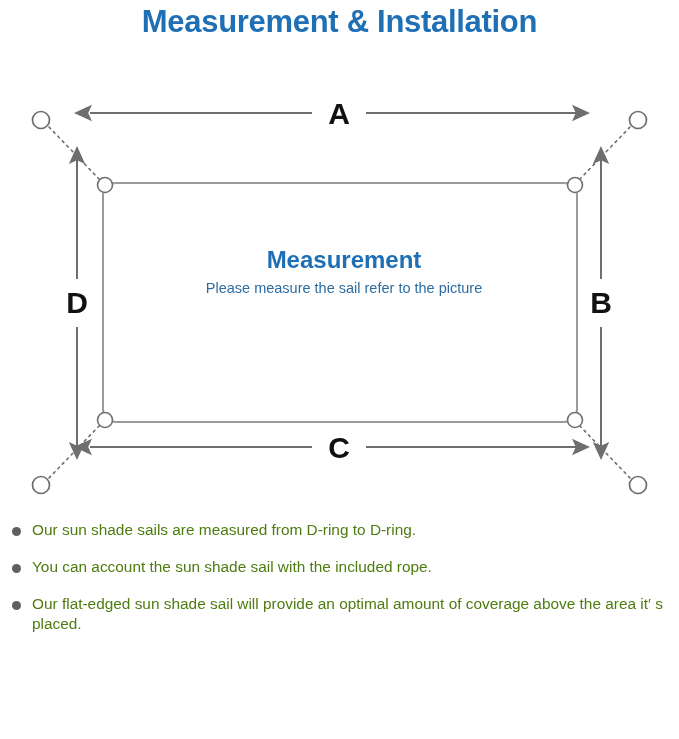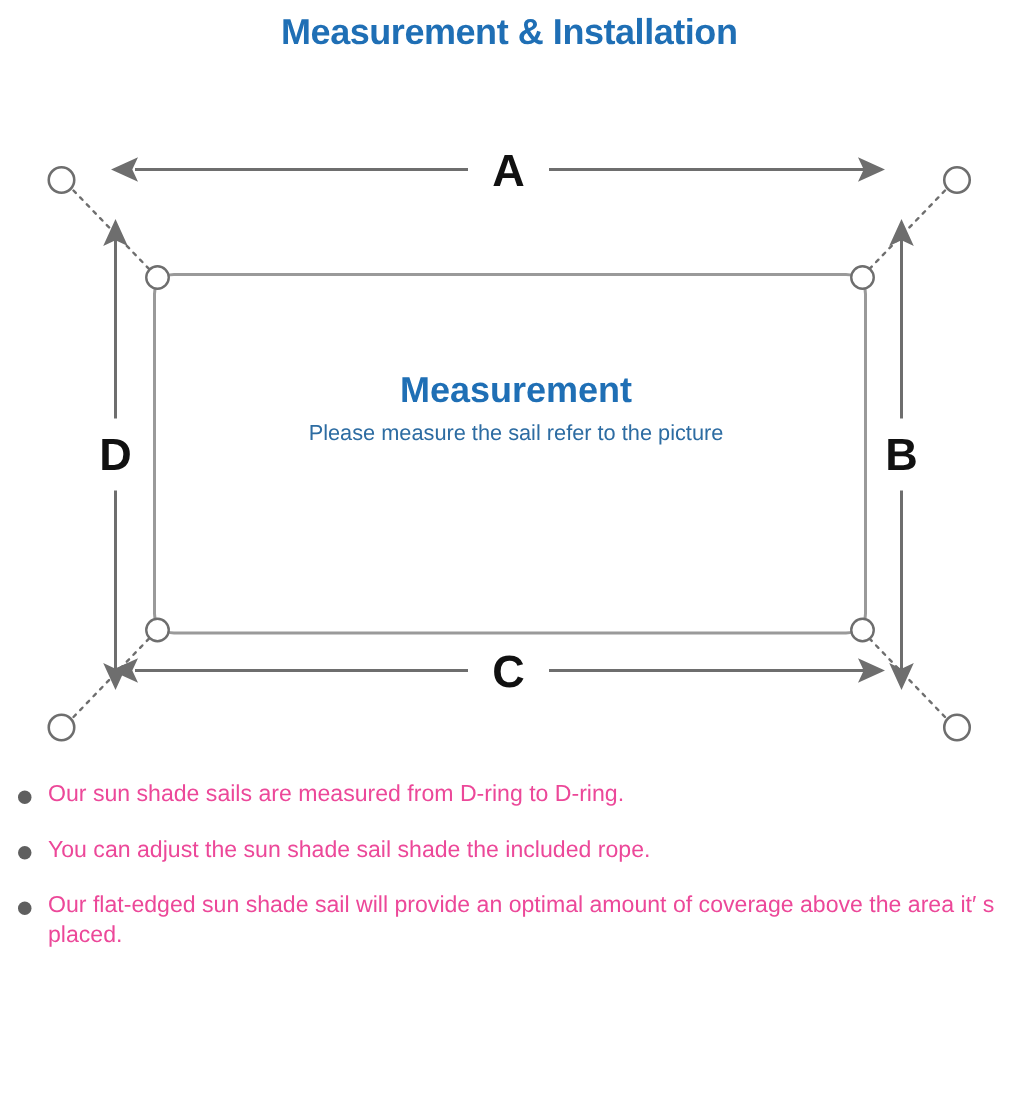--- a/index.html
+++ b/index.html
@@ -13,21 +13,21 @@
     font-family: "Liberation Sans", sans-serif;
     color: #4a4a4a;
     overflow: hidden;
     position: relative;
   }
 
   
   .title {
     width: 100%;
     text-align: center;
-    font-size: 24px;
+    font-size: 31px;
     font-weight: bold;
     color: #1f6fb5;
     letter-spacing: -0.3px;
     margin: 0;
     padding-top: 2px;
     height: 42px;
     line-height: 40px;
     box-sizing: border-box;
   }
 
@@ -82,21 +82,21 @@
     height: 9px;
     border-radius: 50%;
     background: #5f5f5f;
     margin-top: 7px;
     margin-right: 11px;
   }
   .note-text {
     font-family: "Liberation Sans", sans-serif;
     font-size: 15.4px;
     line-height: 1.35;
-    color: #ec4899;
+    color: #4d7c0f;
     flex: 1 1 auto;
   }
 </style>
 </head>
 <body>
 
 <h1 class="title">Measurement &amp; Installation</h1>
 
 <div class="diagram-wrap">
   <svg class="diagram-svg" width="679" height="470" viewBox="0 0 679 470" xmlns="http://www.w3.org/2000/svg">
@@ -148,19 +148,19 @@
   </svg>
 </div>
 
 <ul class="notes" style="list-style:none;margin:0;">
   <li class="note-item">
     <span class="note-bullet"></span>
     <span class="note-text">Our sun shade sails are measured from D-ring to D-ring.</span>
   </li>
   <li class="note-item">
     <span class="note-bullet"></span>
-    <span class="note-text">You can adjust the sun shade sail shade the included rope.</span>
+    <span class="note-text">You can account the sun shade sail with the included rope.</span>
   </li>
   <li class="note-item">
     <span class="note-bullet"></span>
     <span class="note-text">Our flat-edged sun shade sail will provide an optimal amount of coverage above the area it′ s placed.</span>
   </li>
 </ul>
 
 </body></html>

